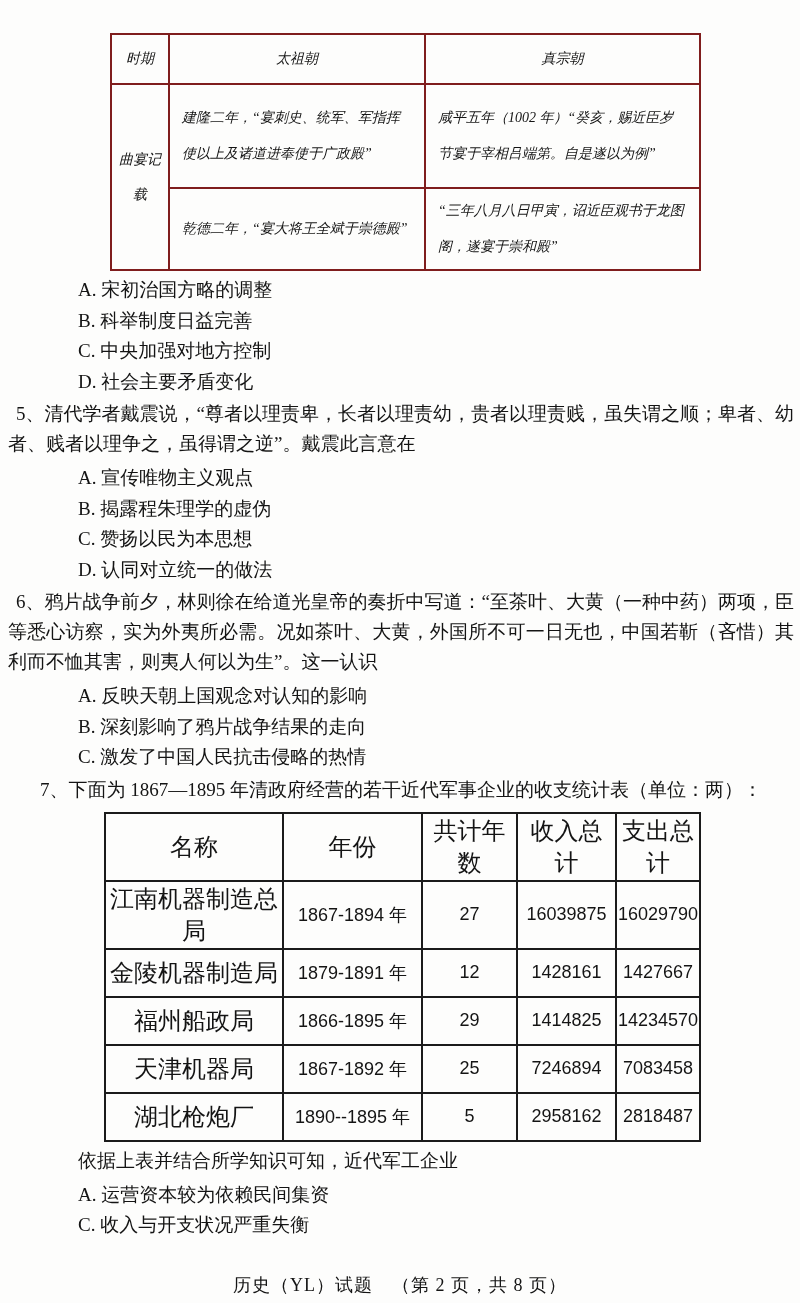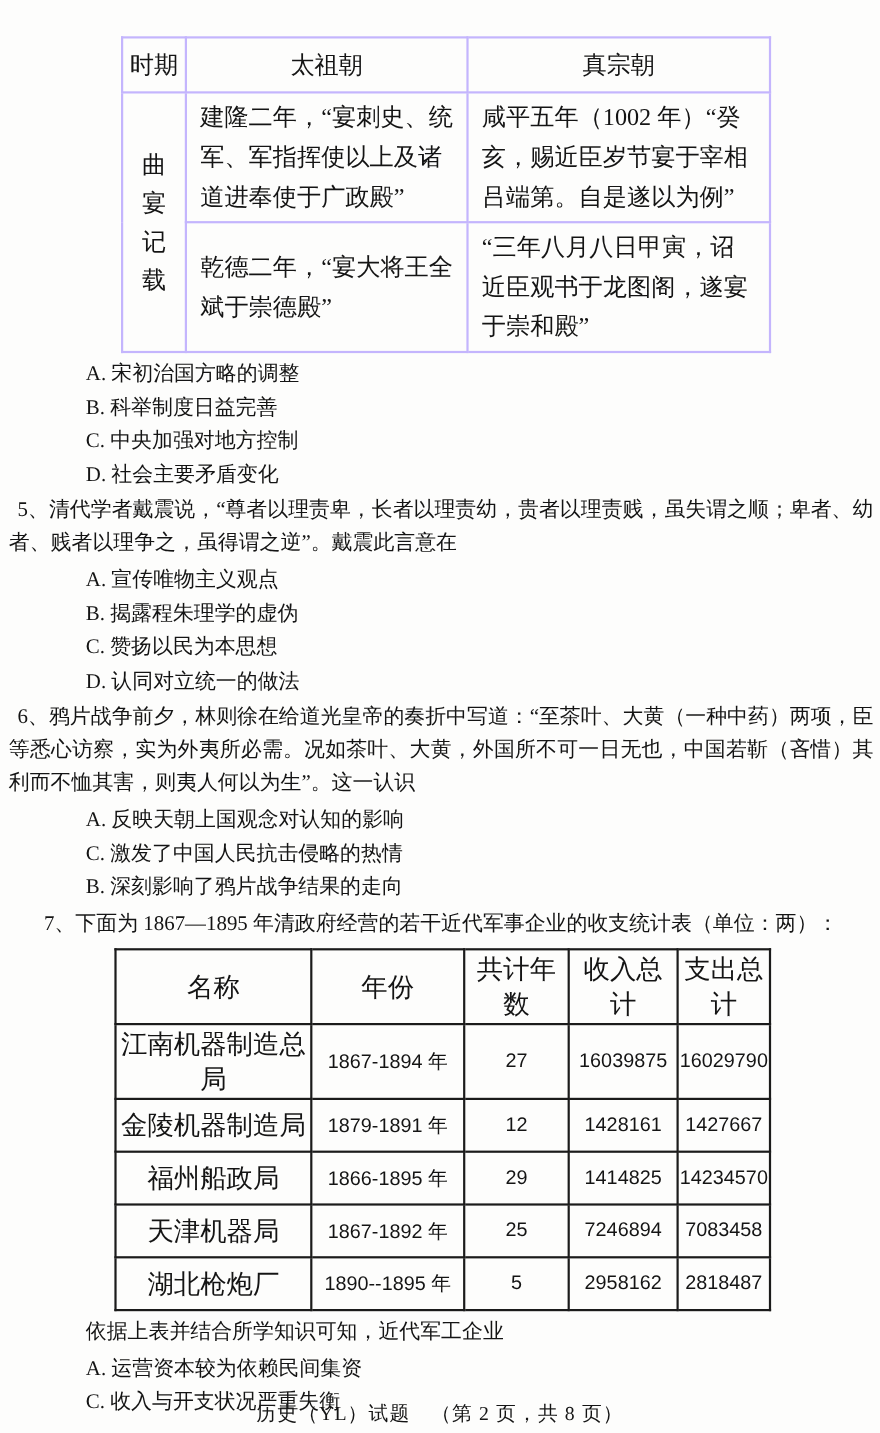--- a/index.html
+++ b/index.html
@@ -10,23 +10,24 @@
     font-family:"Liberation Serif","DejaVu Serif",serif;
   }
   .page { position:relative; width:800px; height:1303px; overflow:hidden; }
 
   
   table.t1 {
     border-collapse:collapse; table-layout:fixed;
     margin:33px 0 0 110px;
   }
   table.t1 td {
-    border:2px solid #c4b5fd;
-    font-size:22px;
+    border:2px solid #7f1d1d;
+    font-size:14px;
     vertical-align:middle;
+    font-style:italic;
   }
   .t1 .c { text-align:center; }
   .t1 .hdr { height:46px; }
   .t1 .txt { padding:4px 12px; line-height:36px; text-align:left; }
   .t1 .r2 { height:104px; }
   .t1 .r3 { height:72px;margin-top:16px; }
   .t1 .rowlabel { text-align:center; line-height:35px; padding:0 7px; }
 
   
   .stem {
@@ -113,22 +114,22 @@
   <div class="opts">
     <div class="opt">A. 宣传唯物主义观点</div>
     <div class="opt">B. 揭露程朱理学的虚伪</div>
     <div class="opt">C. 赞扬以民为本思想</div>
     <div class="opt">D. 认同对立统一的做法</div>
   </div>
 
   <p class="stem">6、鸦片战争前夕，林则徐在给道光皇帝的奏折中写道：“至茶叶、大黄（一种中药）两项，臣等悉心访察，实为外夷所必需。况如茶叶、大黄，外国所不可一日无也，中国若靳（吝惜）其利而不恤其害，则夷人何以为生”。这一认识</p>
   <div class="opts">
     <div class="opt">A. 反映天朝上国观念对认知的影响</div>
+    <div class="opt">B. 深刻影响了鸦片战争结果的走向</div>
     <div class="opt">C. 激发了中国人民抗击侵略的热情</div>
-    <div class="opt">B. 深刻影响了鸦片战争结果的走向</div>
   </div>
 
   <p class="stem stem7">7、下面为 1867—1895 年清政府经营的若干近代军事企业的收支统计表（单位：两）：</p>
 
   <table class="t2">
     <colgroup>
         <col style="width:178px">
         <col style="width:139px">
         <col style="width:95px">
         <col style="width:99px">

